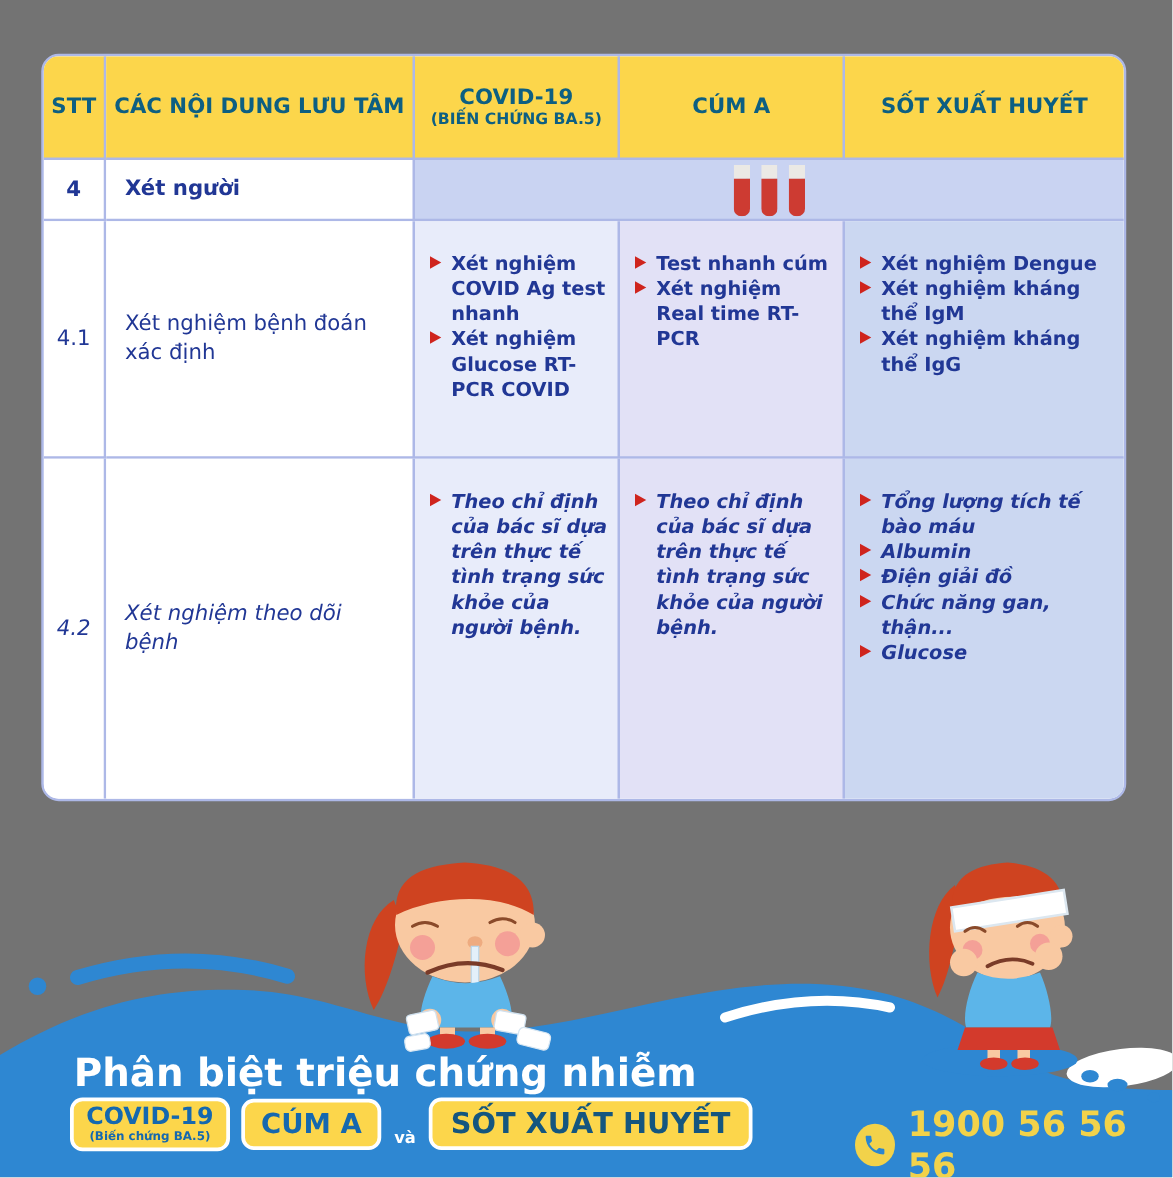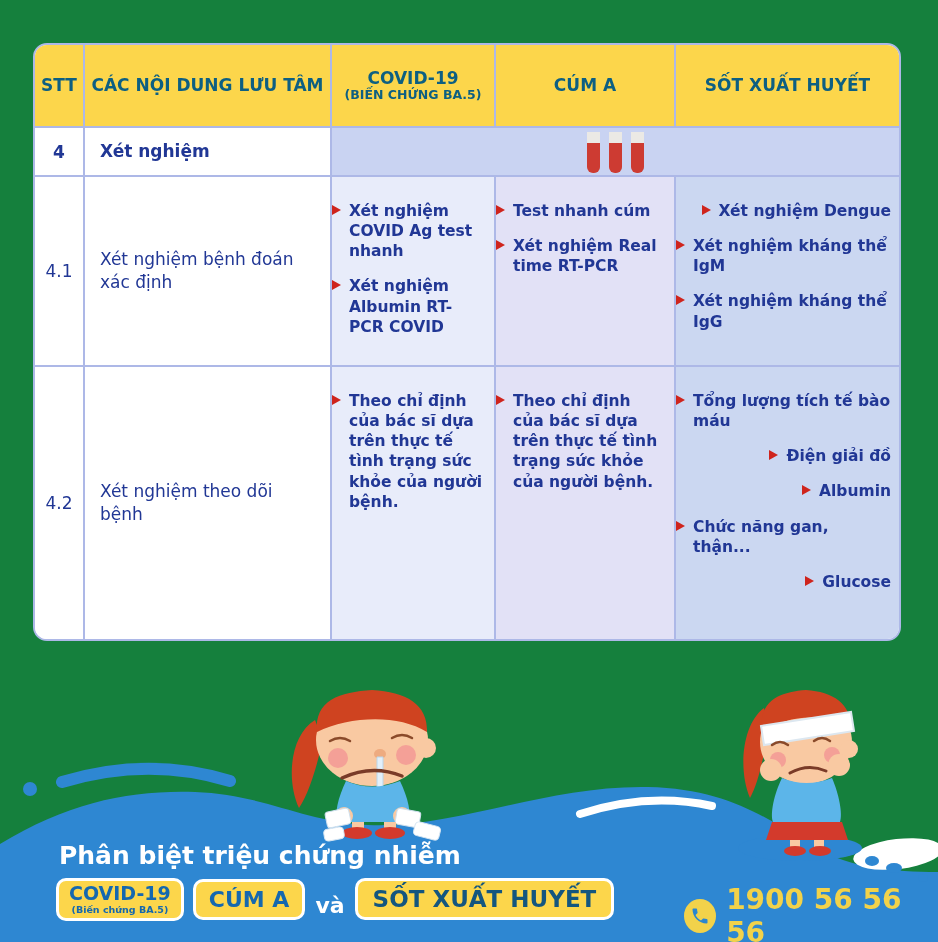--- a/index.html
+++ b/index.html
@@ -1,67 +1,67 @@
 <!DOCTYPE html>
 <html lang="vi"><head>
 <meta charset="utf-8">
 <style>
   * { margin:0; padding:0; box-sizing:border-box; }
   body { font-family:"DejaVu Sans","Liberation Sans",sans-serif; background:#ffffff; }
-  .page { position:relative; width:938px; height:942px; background:#15803d; overflow:hidden; }
+  .page { position:relative; width:938px; height:942px; background:#737373; overflow:hidden; }
 
   
   .ctable {
     position:absolute; left:33px; top:43px; width:868px; height:598px;
     display:grid;
     grid-template-columns:50px 247px 164px 180px 223px;
     grid-template-rows:83px 49px 190px 272px;
     border:2px solid #adb8e7; border-radius:14px; overflow:hidden;
     background:#ffffff;
   }
   .cell { border-right:2px solid #adb8e7; border-bottom:2px solid #adb8e7; background:#fff; }
   .cell.last { border-right:none; }
-  .cell.bottom { border-bottom:none; }
+  .cell.bottom { border-bottom:none;font-style:italic; }
   .th {
     background:#fcd64b; color:#0d5f82; font-weight:bold; font-size:17px;
     display:flex; flex-direction:column; align-items:center; justify-content:center;
     text-align:center; line-height:1.15;
   }
   .th-sub { font-size:12.5px; }
   .stt { display:flex; align-items:center; justify-content:center; color:#213795; font-size:17px; }
   .rowlabel { display:flex; align-items:center; padding:0 15px; color:#213795; font-size:17px; line-height:1.35; }
   .bold { font-weight:bold; }
   .merged { grid-column:3 / 6; background:#c9d3f2; display:flex; align-items:center; justify-content:center; }
   .bg-covid { background:#e8ecfa; }
   .bg-cuma  { background:#e2e1f6; }
-  .bg-sxh   { background:#cbd7f1;align-items:flex-end; }
-  .list { padding:24px 8px 12px 0; display:flex; flex-direction:column; gap:15px; }
+  .bg-sxh   { background:#cbd7f1; }
+  .list { padding:24px 8px 12px 12px; display:flex; flex-direction:column; }
   .bullet-item { display:flex; gap:8px; color:#213795; font-weight:bold; font-size:15.5px; line-height:1.3; }
   .tri { width:0; height:0; border-top:5.5px solid transparent; border-bottom:5.5px solid transparent;
          border-left:9px solid #cf241d; margin-top:4px; flex:none; }
 
   
   .tubes { display:flex; gap:9px; margin-top:2px; }
   .tube { width:13px; height:41px; display:flex; flex-direction:column; border-radius:0 0 6px 6px;
           overflow:hidden; box-shadow:inset -3px 0 0 rgba(0,0,0,0.10); }
   .tube .cap { height:11px; background:#ebe9e5; }
   .tube .blood { flex:1; background:#cd3b32; }
 
   
   .footer { position:absolute; left:0; top:642px; width:938px; height:300px; }
   .footer svg.scene { position:absolute; inset:0; }
-  .footer-title { position:absolute; left:59px; top:199px; color:#ffffff; font-weight:bold; font-size:25px; }
+  .footer-title { position:absolute; left:59px; top:199px; color:#ffffff; font-weight:bold; font-size:31px; }
   .badges { position:absolute; left:56px; top:236px; display:flex; align-items:center; gap:9px; }
   .badge { background:#fcd64b; border:3px solid #ffffff; border-radius:10px; color:#1568af;
            font-weight:bold; display:flex; align-items:center; justify-content:center; }
   .badge-covid { flex-direction:column; padding:3px 10px; line-height:1; }
   .badge-covid .badge-main { font-size:19px; }
   .badge-covid .badge-sub  { font-size:9.5px; margin-top:2px; }
   .badge-cuma { font-size:22px; padding:5px 13px; }
-  .conj { color:#ffffff; font-weight:bold; font-size:22px; align-self:flex-end; margin:0 1px 3px; }
+  .conj { color:#ffffff; font-weight:bold; font-size:13px; align-self:flex-end; margin:0 1px 3px; }
   .badge-sxh { font-size:23px; padding:5px 15px; color:#14567f; }
   .hotline { position:absolute; left:684px; top:241px; display:flex; align-items:center; gap:10px; }
   .phone-circle { width:34px; height:34px; border-radius:50%; background:#f2d24a;
                   display:flex; align-items:center; justify-content:center; }
   .hotline-number { color:#f2d24a; font-weight:bold; font-size:28px; }
 </style>
 </head>
 <body>
 
 <div class="page">
@@ -71,21 +71,21 @@
     <div class="cell th">STT</div>
     <div class="cell th">CÁC NỘI DUNG LƯU TÂM</div>
     <div class="cell th">
       <div>COVID-19</div>
       <div class="th-sub">(BIẾN CHỨNG BA.5)</div>
     </div>
     <div class="cell th">CÚM A</div>
     <div class="cell th last">SỐT XUẤT HUYẾT</div>
 
     <div class="cell stt bold">4</div>
-    <div class="cell rowlabel bold">Xét nghiệm</div>
+    <div class="cell rowlabel bold">Xét người</div>
     <div class="cell merged last">
       <div class="tubes">
         <div class="tube">
             <div class="cap"></div>
             <div class="blood"></div>
           </div>
         <div class="tube">
             <div class="cap"></div>
             <div class="blood"></div>
           </div>
@@ -98,21 +98,21 @@
 
     <div class="cell stt">4.1</div>
     <div class="cell rowlabel">Xét nghiệm bệnh đoán xác định</div>
     <div class="cell list bg-covid">
         <div class="bullet-item">
           <span class="tri"></span>
           <span>Xét nghiệm COVID Ag test nhanh</span>
         </div>
         <div class="bullet-item">
           <span class="tri"></span>
-          <span>Xét nghiệm Albumin RT-PCR COVID</span>
+          <span>Xét nghiệm Glucose RT-PCR COVID</span>
         </div>
       </div>
     <div class="cell list bg-cuma">
         <div class="bullet-item">
           <span class="tri"></span>
           <span>Test nhanh cúm</span>
         </div>
         <div class="bullet-item">
           <span class="tri"></span>
           <span>Xét nghiệm Real time RT-PCR</span>
@@ -147,25 +147,25 @@
           <span>Theo chỉ định của bác sĩ dựa trên thực tế tình trạng sức khỏe của người bệnh.</span>
         </div>
       </div>
     <div class="cell list bg-sxh bottom last">
         <div class="bullet-item">
           <span class="tri"></span>
           <span>Tổng lượng tích tế bào máu</span>
         </div>
         <div class="bullet-item">
           <span class="tri"></span>
+          <span>Albumin</span>
+        </div>
+        <div class="bullet-item">
+          <span class="tri"></span>
           <span>Điện giải đồ</span>
-        </div>
-        <div class="bullet-item">
-          <span class="tri"></span>
-          <span>Albumin</span>
         </div>
         <div class="bullet-item">
           <span class="tri"></span>
           <span>Chức năng gan, thận...</span>
         </div>
         <div class="bullet-item">
           <span class="tri"></span>
           <span>Glucose</span>
         </div>
       </div>

